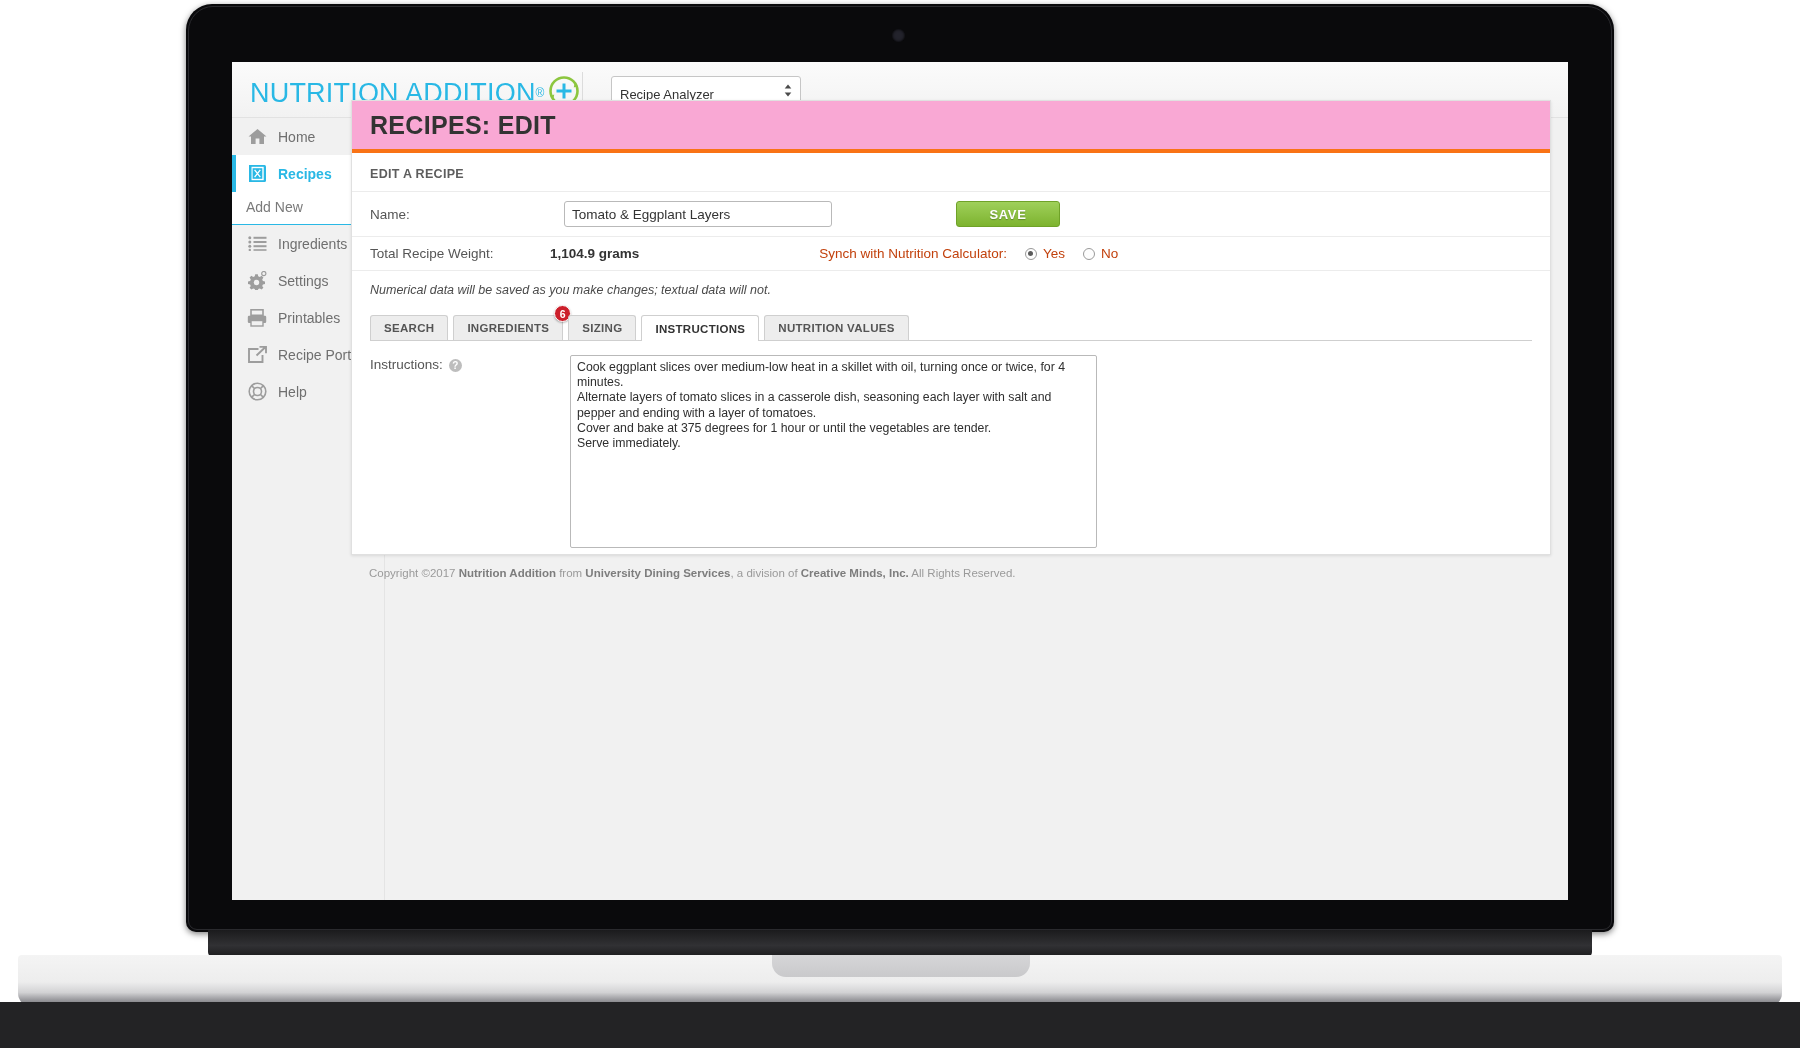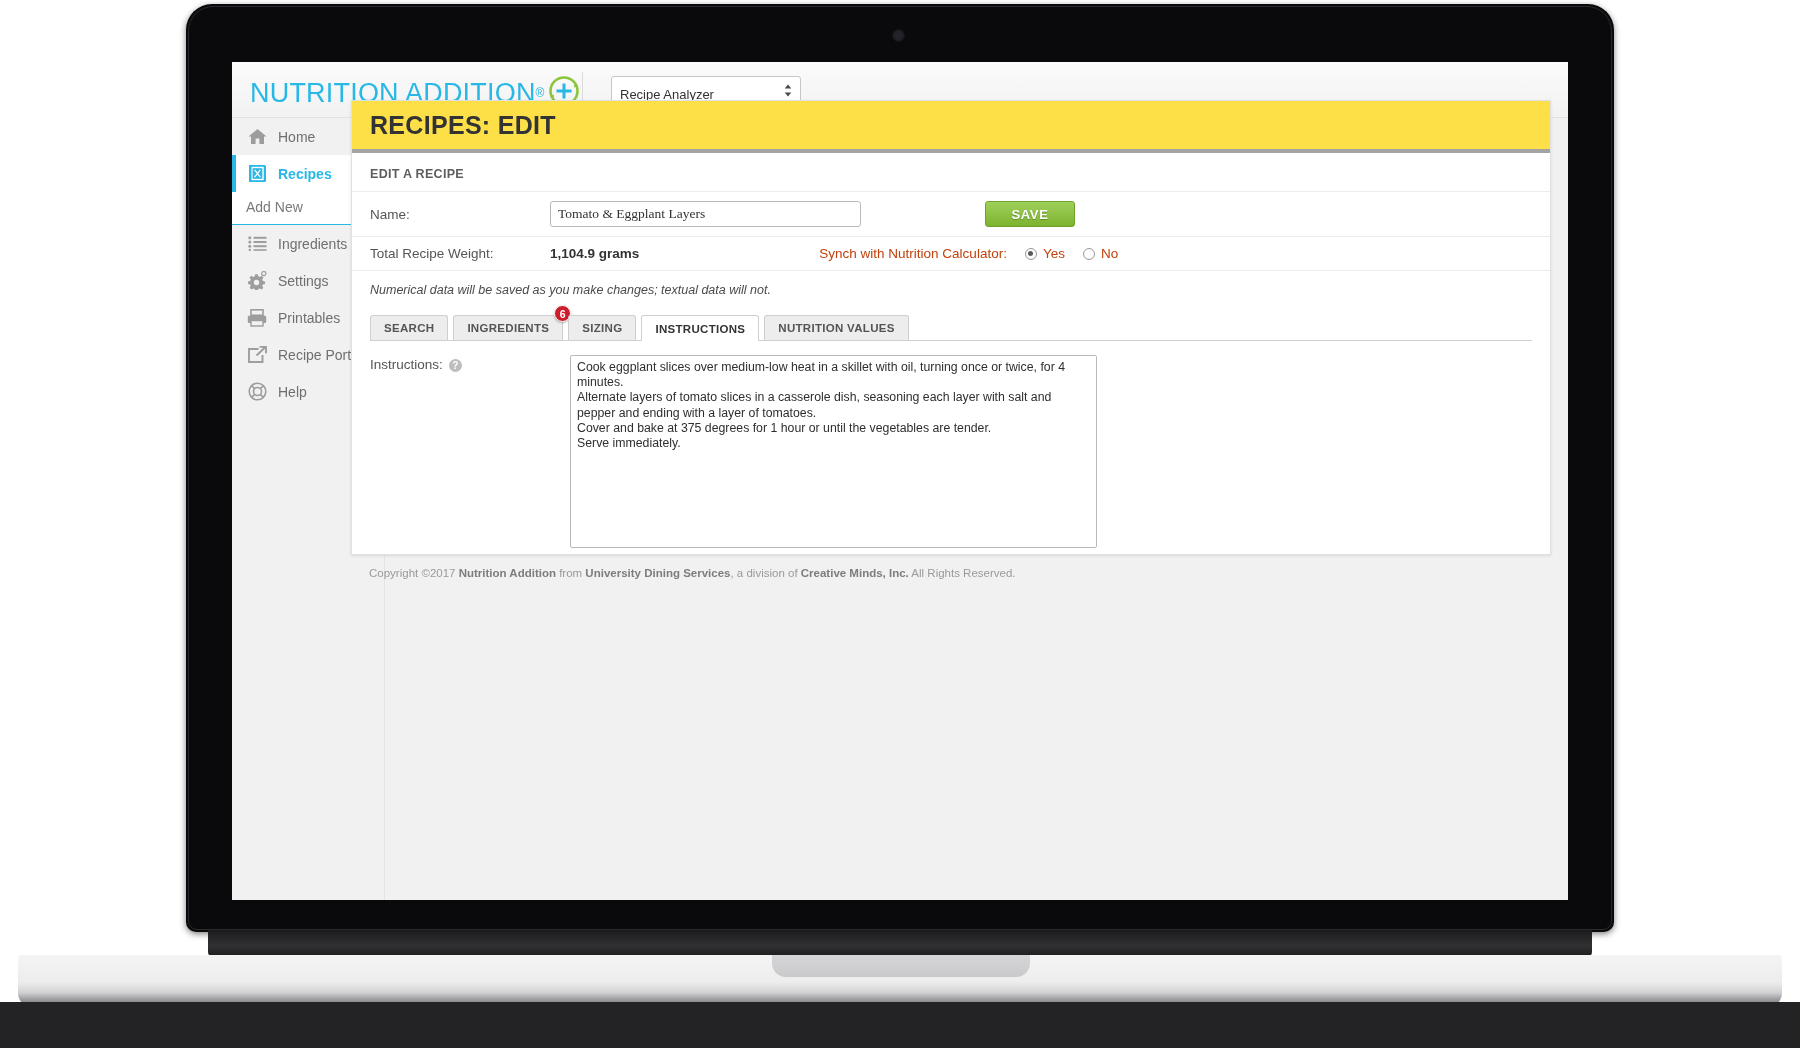--- a/index.html
+++ b/index.html
@@ -175,22 +175,22 @@
     left: 119px; top: 38px;
     width: 1200px; height: 455px;
     background: #ffffff;
     border: 1px solid #e0e0e0;
     box-shadow: 0 1px 3px rgba(0,0,0,.10);
   }
   #page-title-bar {
     height: 52px;
     padding: 0 18px;
     display: flex; align-items: center;
-    background: #fde047;
-    border-bottom: 4px solid #a3a3a3;
+    background: #f9a8d4;
+    border-bottom: 4px solid #f97316;
   }
   #page-title {
     font-size: 25px;
     font-weight: bold;
     color: #333333;
     letter-spacing: .3px;
   }
   #section-heading {
     padding: 14px 18px 10px 18px;
     font-size: 12.5px;
@@ -205,32 +205,33 @@
     padding: 9px 18px;
     border-bottom: 1px solid #ececec;
   }
   .form-label {
     width: 180px;
     font-size: 13.5px;
     color: #555555;
     flex: none;
   }
   #recipe-name-input {
-    width: 311px; height: 26px;
+    width: 268px; height: 26px;
     padding: 0 7px;
-    font-family: Liberation Serif, serif;
+    font-family: Liberation Sans, sans-serif;
     font-size: 13.5px;
     color: #333;
     border: 1px solid #b9b9b9;
     border-radius: 3px;
     background: #fff;
+    margin-left: 14px;
   }
   #save-button {
     margin-left: 124px;
-    width: 90px; height: 26px;
+    width: 104px; height: 26px;
     font-family: "Liberation Sans", sans-serif;
     font-size: 13px;
     font-weight: bold;
     letter-spacing: .6px;
     color: #ffffff;
     text-shadow: 0 1px 1px rgba(0,0,0,.28);
     background: linear-gradient(180deg,#9fd05a 0%,#7db32f 100%);
     border: 1px solid #6fa228;
     border-radius: 3px;
     cursor: pointer;

